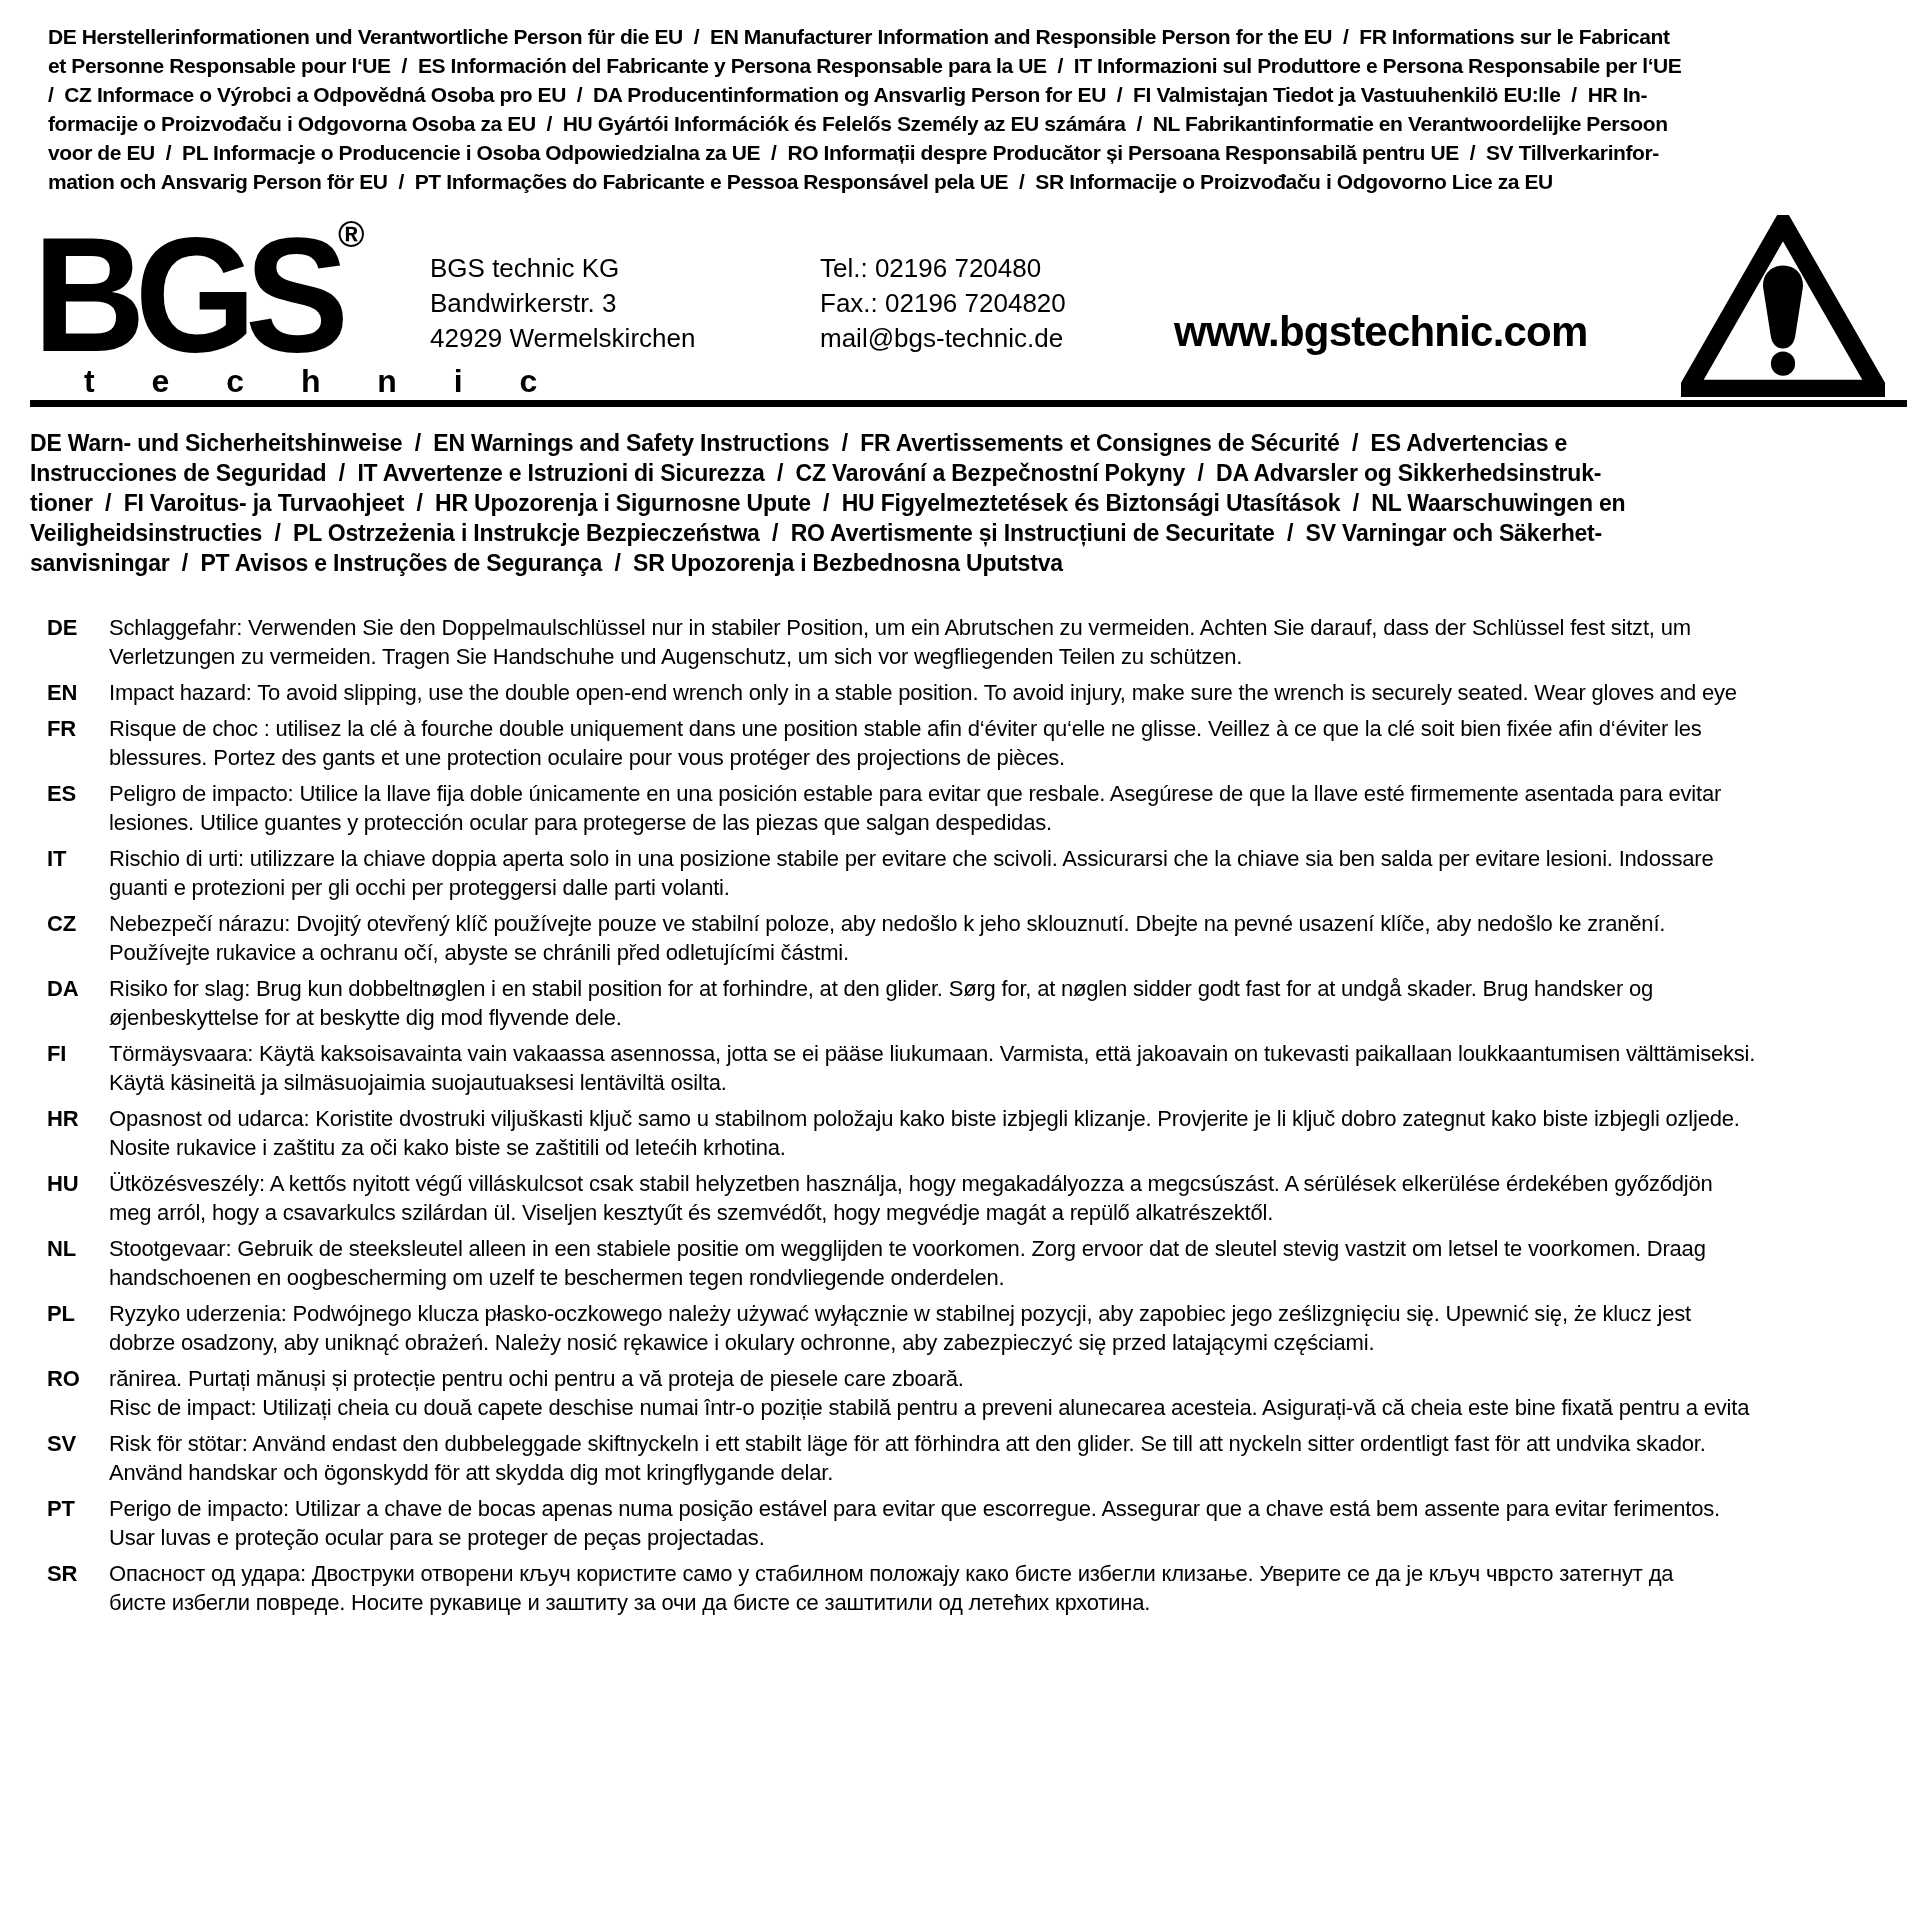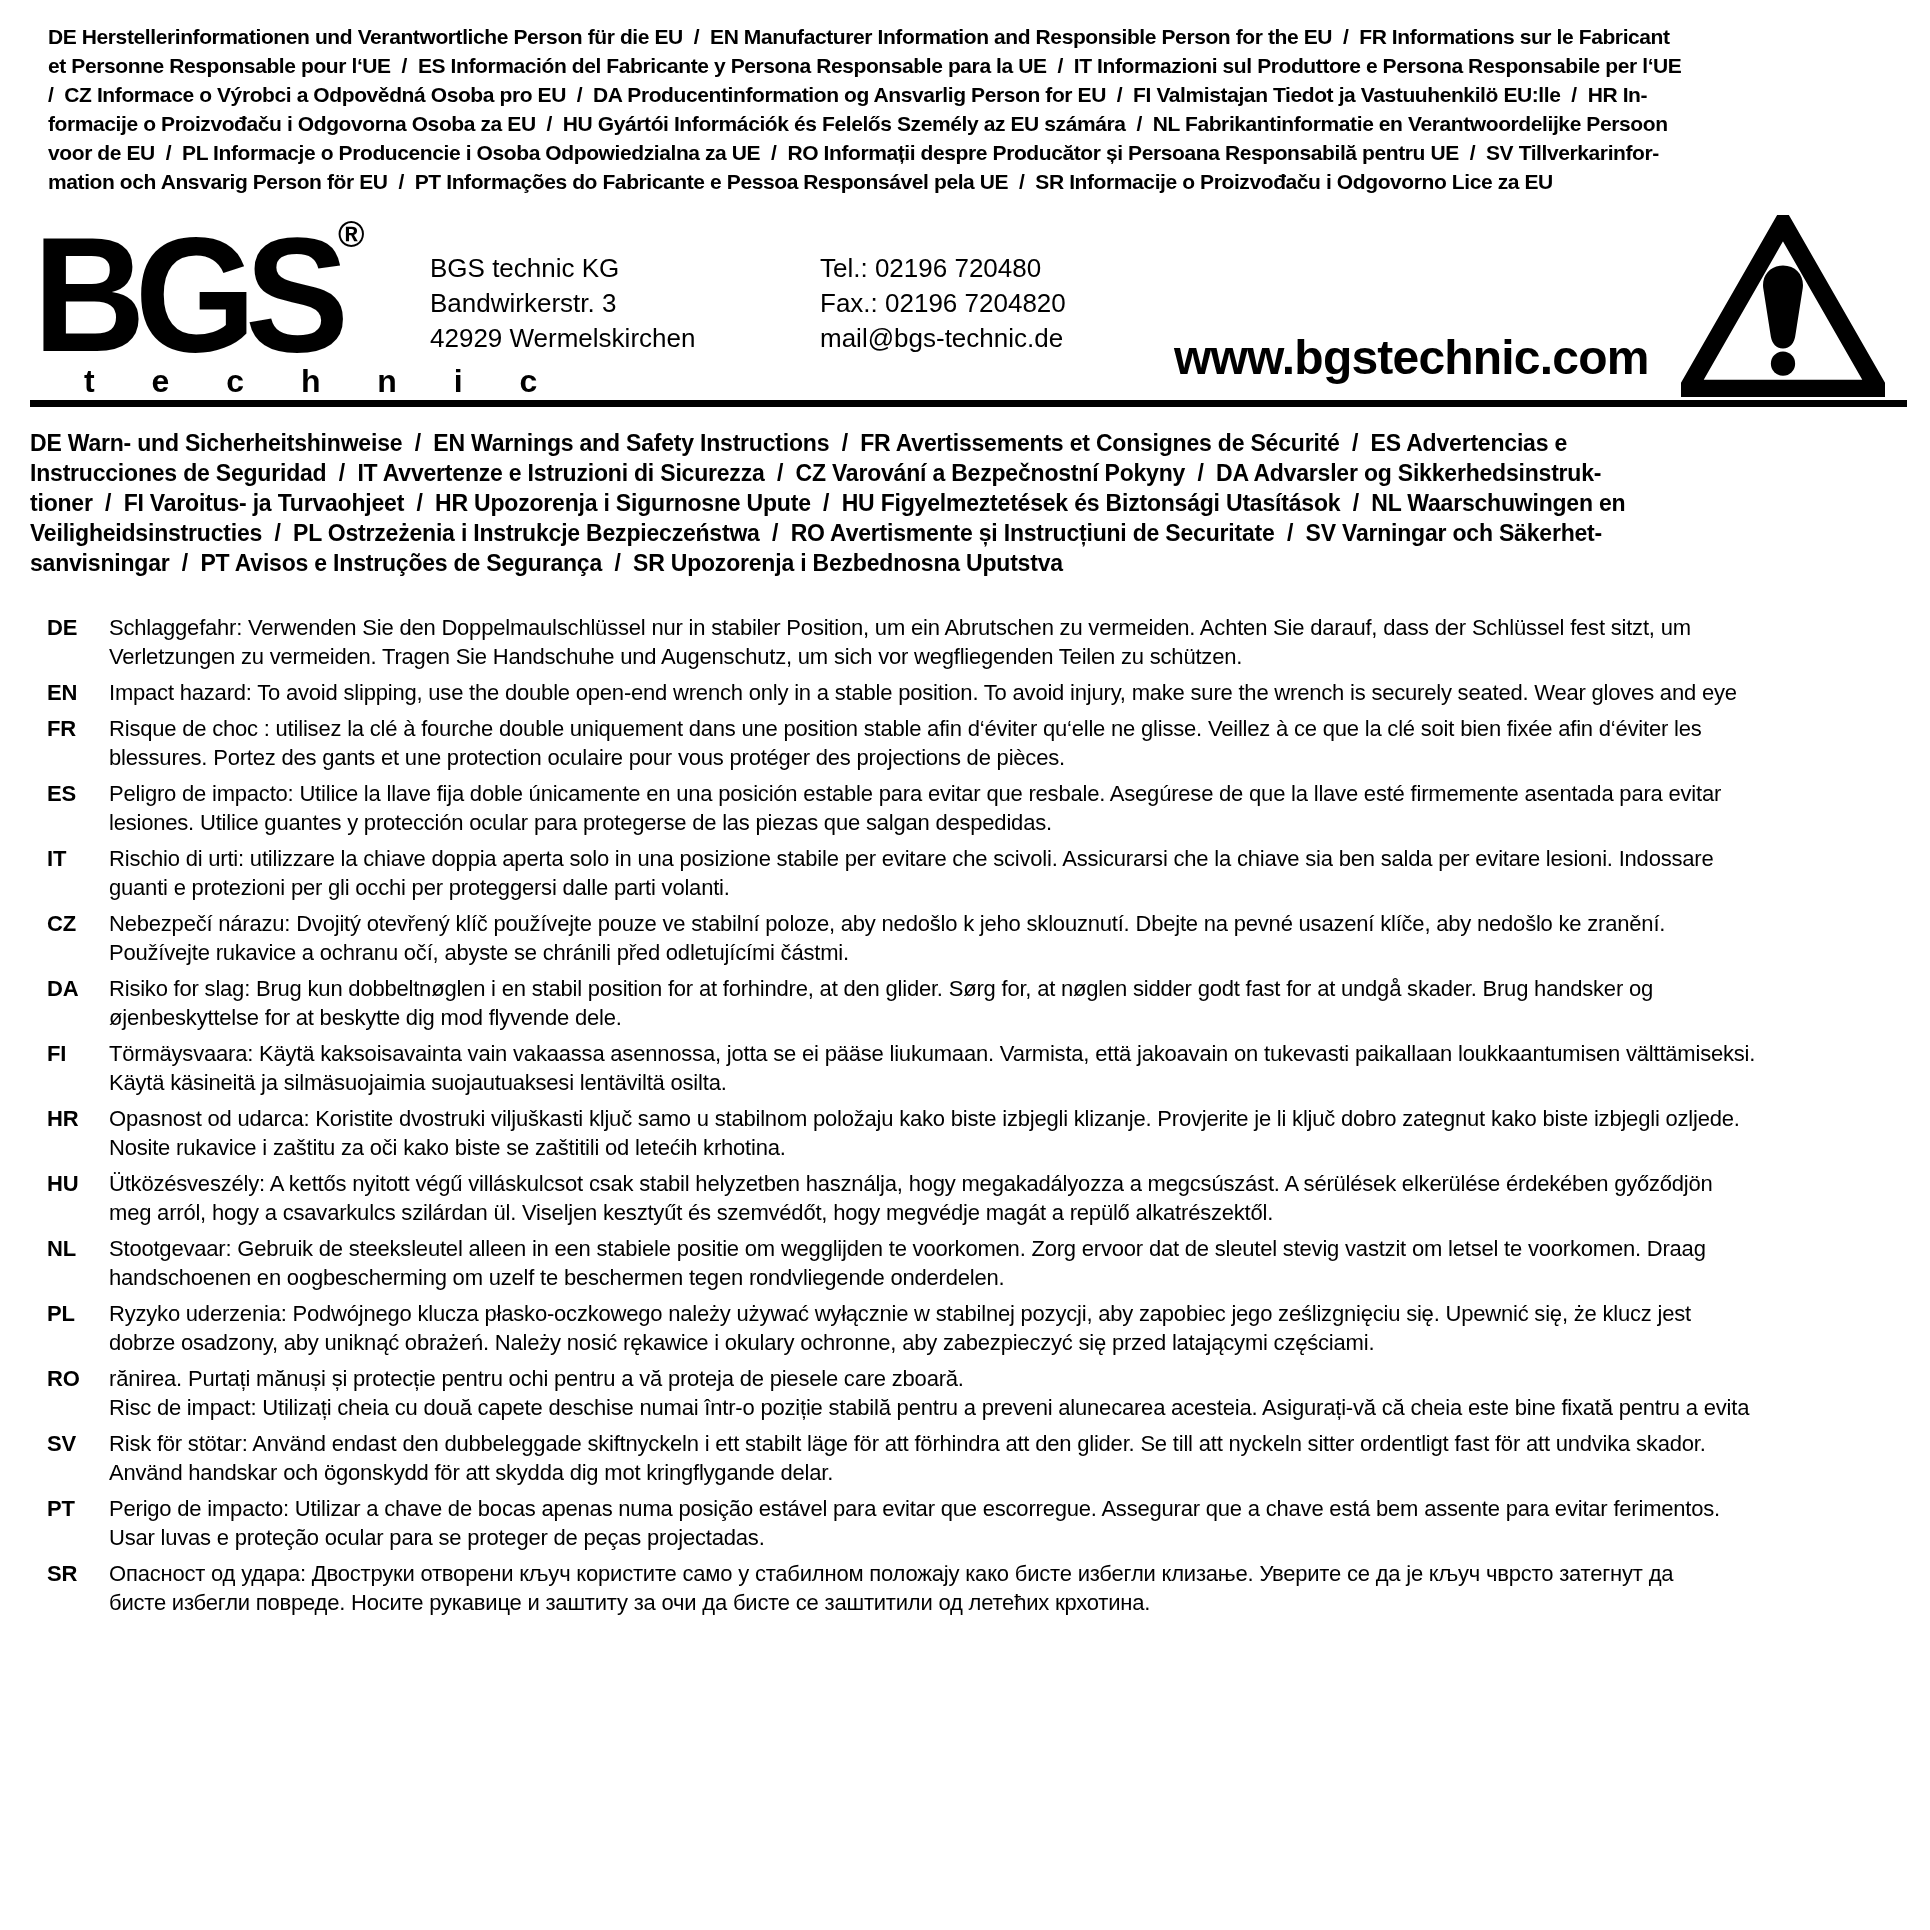--- a/index.html
+++ b/index.html
@@ -31,21 +31,21 @@
   }
   .logo-reg { font-size: 36px; font-weight: bold; vertical-align: top; position: relative; top: 3.1px; letter-spacing: 0; }
   .logo-technic {
     font-size: 32px; font-weight: bold; letter-spacing: 24px;
     margin-top: -4.7px; padding-left: 51px; white-space: pre;
   }
   .addr-col { position: absolute; left: 430px; top: 251px; font-size: 26px; line-height: 35px; }
   .tel-col  { position: absolute; left: 820px; top: 251px; font-size: 26px; line-height: 35px; }
   .website  {
     position: absolute; left: 1174px; top: 308px;
-    font-size: 48px; font-weight: bold; letter-spacing: -0.8px; white-space: pre; margin-top: 22px;
+    font-size: 42px; font-weight: bold; letter-spacing: -0.8px; white-space: pre;
   }
   .warn-triangle { position: absolute; left: 1681px; top: 215px; }
 
   
   .divider { position: absolute; left: 30px; right: 23px; top: 400px; height: 7px; background: #000; }
 
   
   .block2 {
     position: absolute; top: 428px; left: 30px; right: 23px;
     font-weight: bold; font-size: 23px; line-height: 30px;

